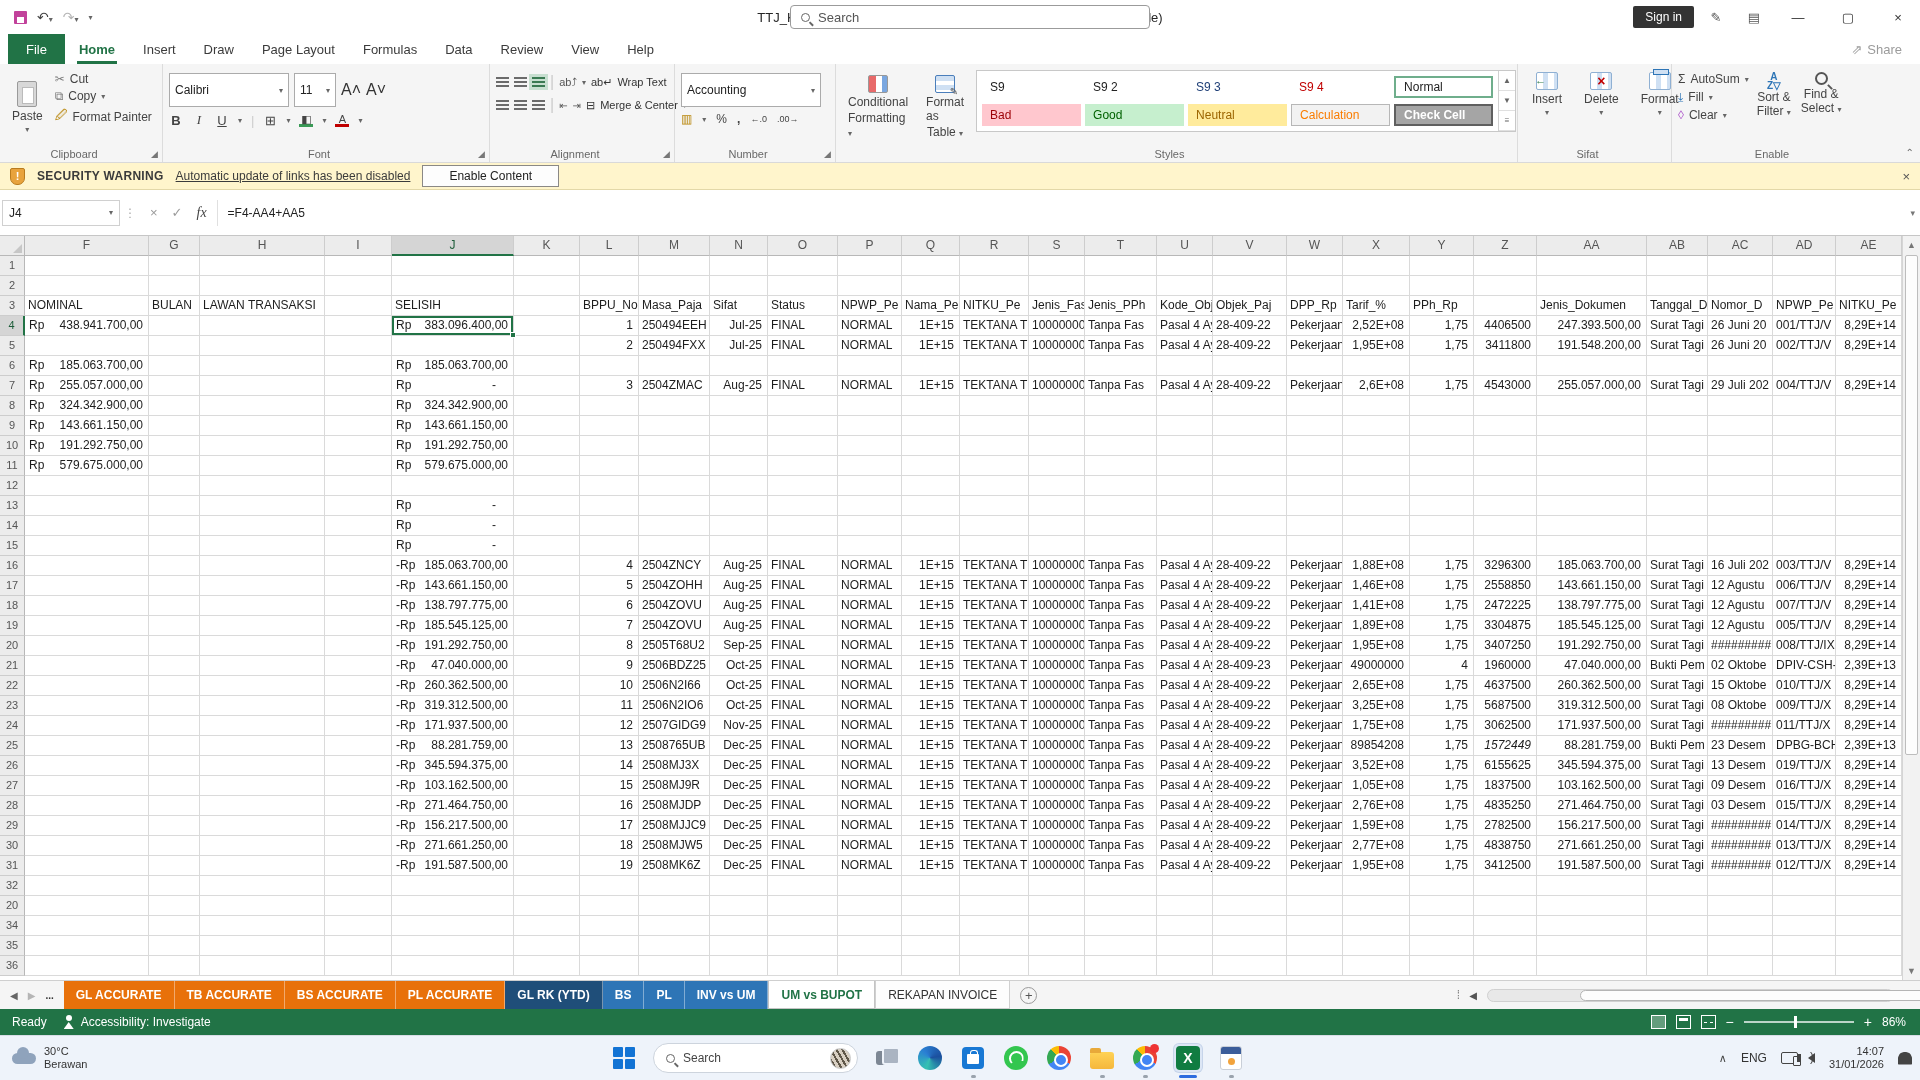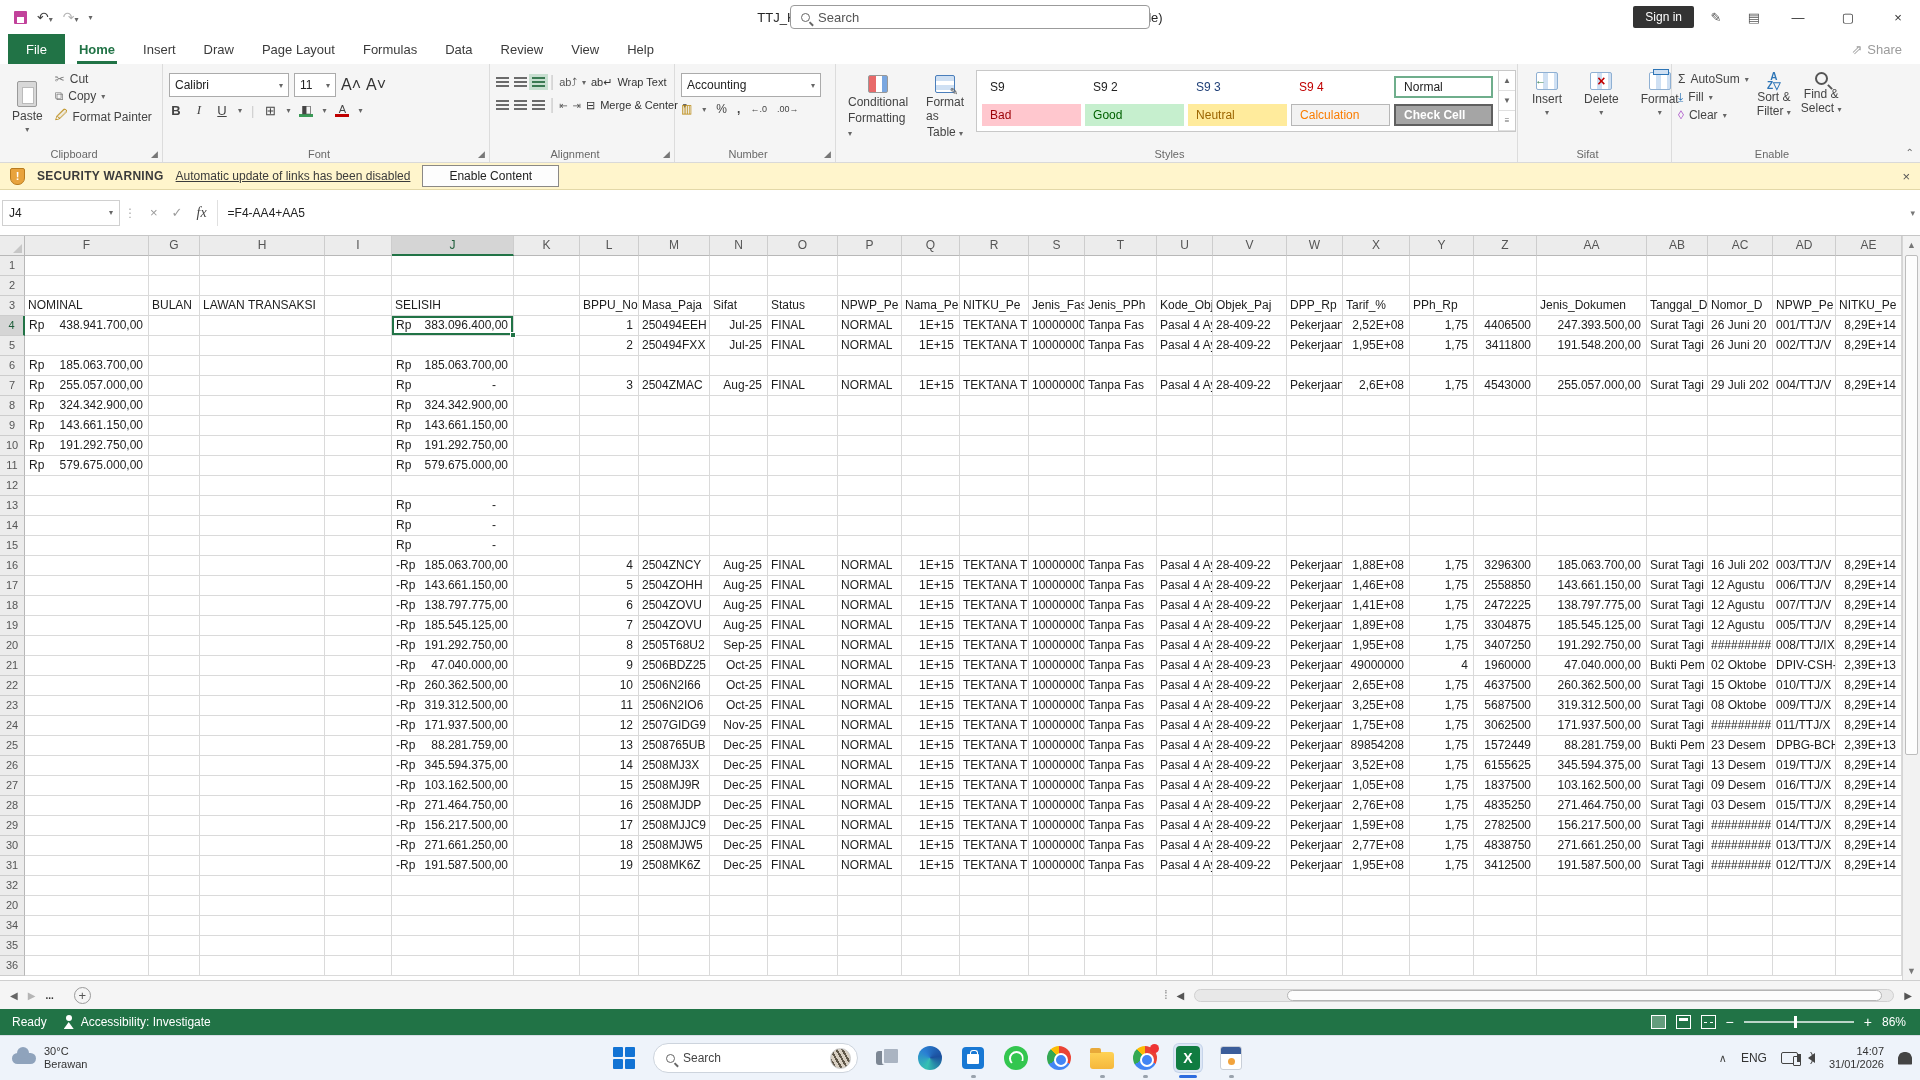--- a/index.html
+++ b/index.html
@@ -35,21 +35,21 @@
   #ribbon{height:99px;background:#f5f5f5;border-bottom:1px solid #d9d9d9;display:flex;position:relative}
   .rgroup{position:relative;border-right:1px solid #dcdcdc;padding:4px 6px 16px 6px;display:flex;gap:6px}
   .rlabel{position:absolute;bottom:2px;left:0;right:14px;text-align:center;font-size:11px;color:#686868}
   .launcher{position:absolute;bottom:3px;right:4px;font-size:9px;color:#777}
   .bigbtn{display:flex;flex-direction:column;align-items:center;justify-content:center;gap:2px;font-size:12px;color:#444;padding:2px 6px}
   .clip{width:20px;height:26px;background:#d8d8d8;border:1px solid #9a9a9a;border-radius:2px;position:relative}
   .clip::after{content:"";position:absolute;left:4px;top:5px;width:10px;height:15px;background:#fff;border:1px solid #bbb}
   .stack{display:flex;flex-direction:column;justify-content:flex-start;gap:3px;font-size:12px;color:#444;padding-top:4px}
   .srow{display:flex;align-items:center;gap:5px;white-space:nowrap}
   .fontcol{display:flex;flex-direction:column;gap:5px;padding-top:5px}
-  .selbox{background:#fff;border:1px solid #ababab;height:24px;display:flex;align-items:center;justify-content:space-between;padding:0 5px;font-size:12px;color:#222}
+  .selbox{background:#fff;border:1px solid #ababab;height:14px;display:flex;align-items:center;justify-content:space-between;padding:16px 5px;font-size:12px;color:#222}
   .fmly{width:120px}.fsz{width:42px}
   .fbtns{display:flex;align-items:center;gap:9px;font-size:13px;color:#444}
   .fb{min-width:14px;text-align:center}
   .fb.b{font-weight:bold}.fb.i{font-style:italic;font-family:"Liberation Serif",serif}.fb.u{text-decoration:underline}
   .clrbar{display:inline-block;width:14px;height:13px;text-align:center;font-size:11px;line-height:11px;color:#444;border-bottom:3px solid #3a9b57}
   .clrbar.red{border-bottom-color:#c00000}
   .bars{width:13px;height:10px;background:repeating-linear-gradient(#6b6b6b 0 2px,transparent 2px 4px)}
   .bars.hl{outline:3px solid #c7dfd0;background-color:#c7dfd0;background:repeating-linear-gradient(#3a7a52 0 2px,#c7dfd0 2px 4px)}
   .numcol{display:flex;flex-direction:column;gap:5px;padding-top:5px}
   .numic{display:flex;gap:10px;align-items:center;font-size:12px;color:#444}
@@ -1276,21 +1276,21 @@
         <div class="cell" style="width: 64px;">NORMAL</div>
         <div class="cell r" style="width: 58px;">1E+15</div>
         <div class="cell" style="width: 69px;">TEKTANA T</div>
         <div class="cell" style="width: 56px;">100000000</div>
         <div class="cell" style="width: 72px;">Tanpa Fas</div>
         <div class="cell" style="width: 56px;">Pasal 4 Ay</div>
         <div class="cell" style="width: 74px;">28-409-22</div>
         <div class="cell" style="width: 56px;">Pekerjaan</div>
         <div class="cell r" style="width: 67px;">89854208</div>
         <div class="cell r" style="width: 64px;">1,75</div>
-        <div class="cell r" style="width: 63px;">1572449</div>
+        <div class="cell r" style="width: 63px; font-style: italic;">1572449</div>
         <div class="cell r" style="width: 110px;">88.281.759,00</div>
         <div class="cell" style="width: 61px;">Bukti Pem</div>
         <div class="cell" style="width: 65px;">23 Desem</div>
         <div class="cell" style="width: 63px;">DPBG-BCH</div>
         <div class="cell r" style="width: 66px;">2,39E+13</div>
       </div>
       <div class="grow">
         <div class="rowh">26</div>
         <div class="cell" style="width: 124px;"></div>
         <div class="cell" style="width: 51px;"></div>
@@ -1633,20 +1633,32 @@
     <div class="vs-thumb"></div>
     <div class="vs-dn">▼</div>
   </div>
 
   <div id="tabbar">
     <span class="tnav">
       <span>◀</span>
       <span style="color:#b5b5b5">▶</span>
       <span style="font-weight:bold;color:#333">...</span>
     </span>
+    <span id="sheettabs" style="display:flex;align-items:stretch">
+        <span class="sheettab" style="background: rgb(232, 113, 10); color: rgb(255, 255, 255);">GL ACCURATE</span>
+        <span class="sheettab" style="background: rgb(232, 113, 10); color: rgb(255, 255, 255);">TB ACCURATE</span>
+        <span class="sheettab" style="background: rgb(232, 113, 10); color: rgb(255, 255, 255);">BS ACCURATE</span>
+        <span class="sheettab" style="background: rgb(232, 113, 10); color: rgb(255, 255, 255);">PL ACCURATE</span>
+        <span class="sheettab" style="background: rgb(31, 78, 121); color: rgb(255, 255, 255);">GL RK (YTD)</span>
+        <span class="sheettab" style="background: rgb(46, 117, 182); color: rgb(255, 255, 255);">BS</span>
+        <span class="sheettab" style="background: rgb(46, 117, 182); color: rgb(255, 255, 255);">PL</span>
+        <span class="sheettab" style="background: rgb(46, 117, 182); color: rgb(255, 255, 255);">INV vs UM</span>
+        <span class="sheettab activetab" style="color: rgb(33, 115, 70);">UM vs BUPOT</span>
+        <span class="sheettab plain">REKAPAN INVOICE</span>
+      </span>
     <span class="addsheet">+</span>
     <span style="flex:1"></span>
     <span class="splitter">⁞</span>
     <span class="hnav">◀</span>
     <span class="htrack">
         <span class="hthumb"></span>
       </span>
     <span class="hnav">▶</span>
   </div>
 

